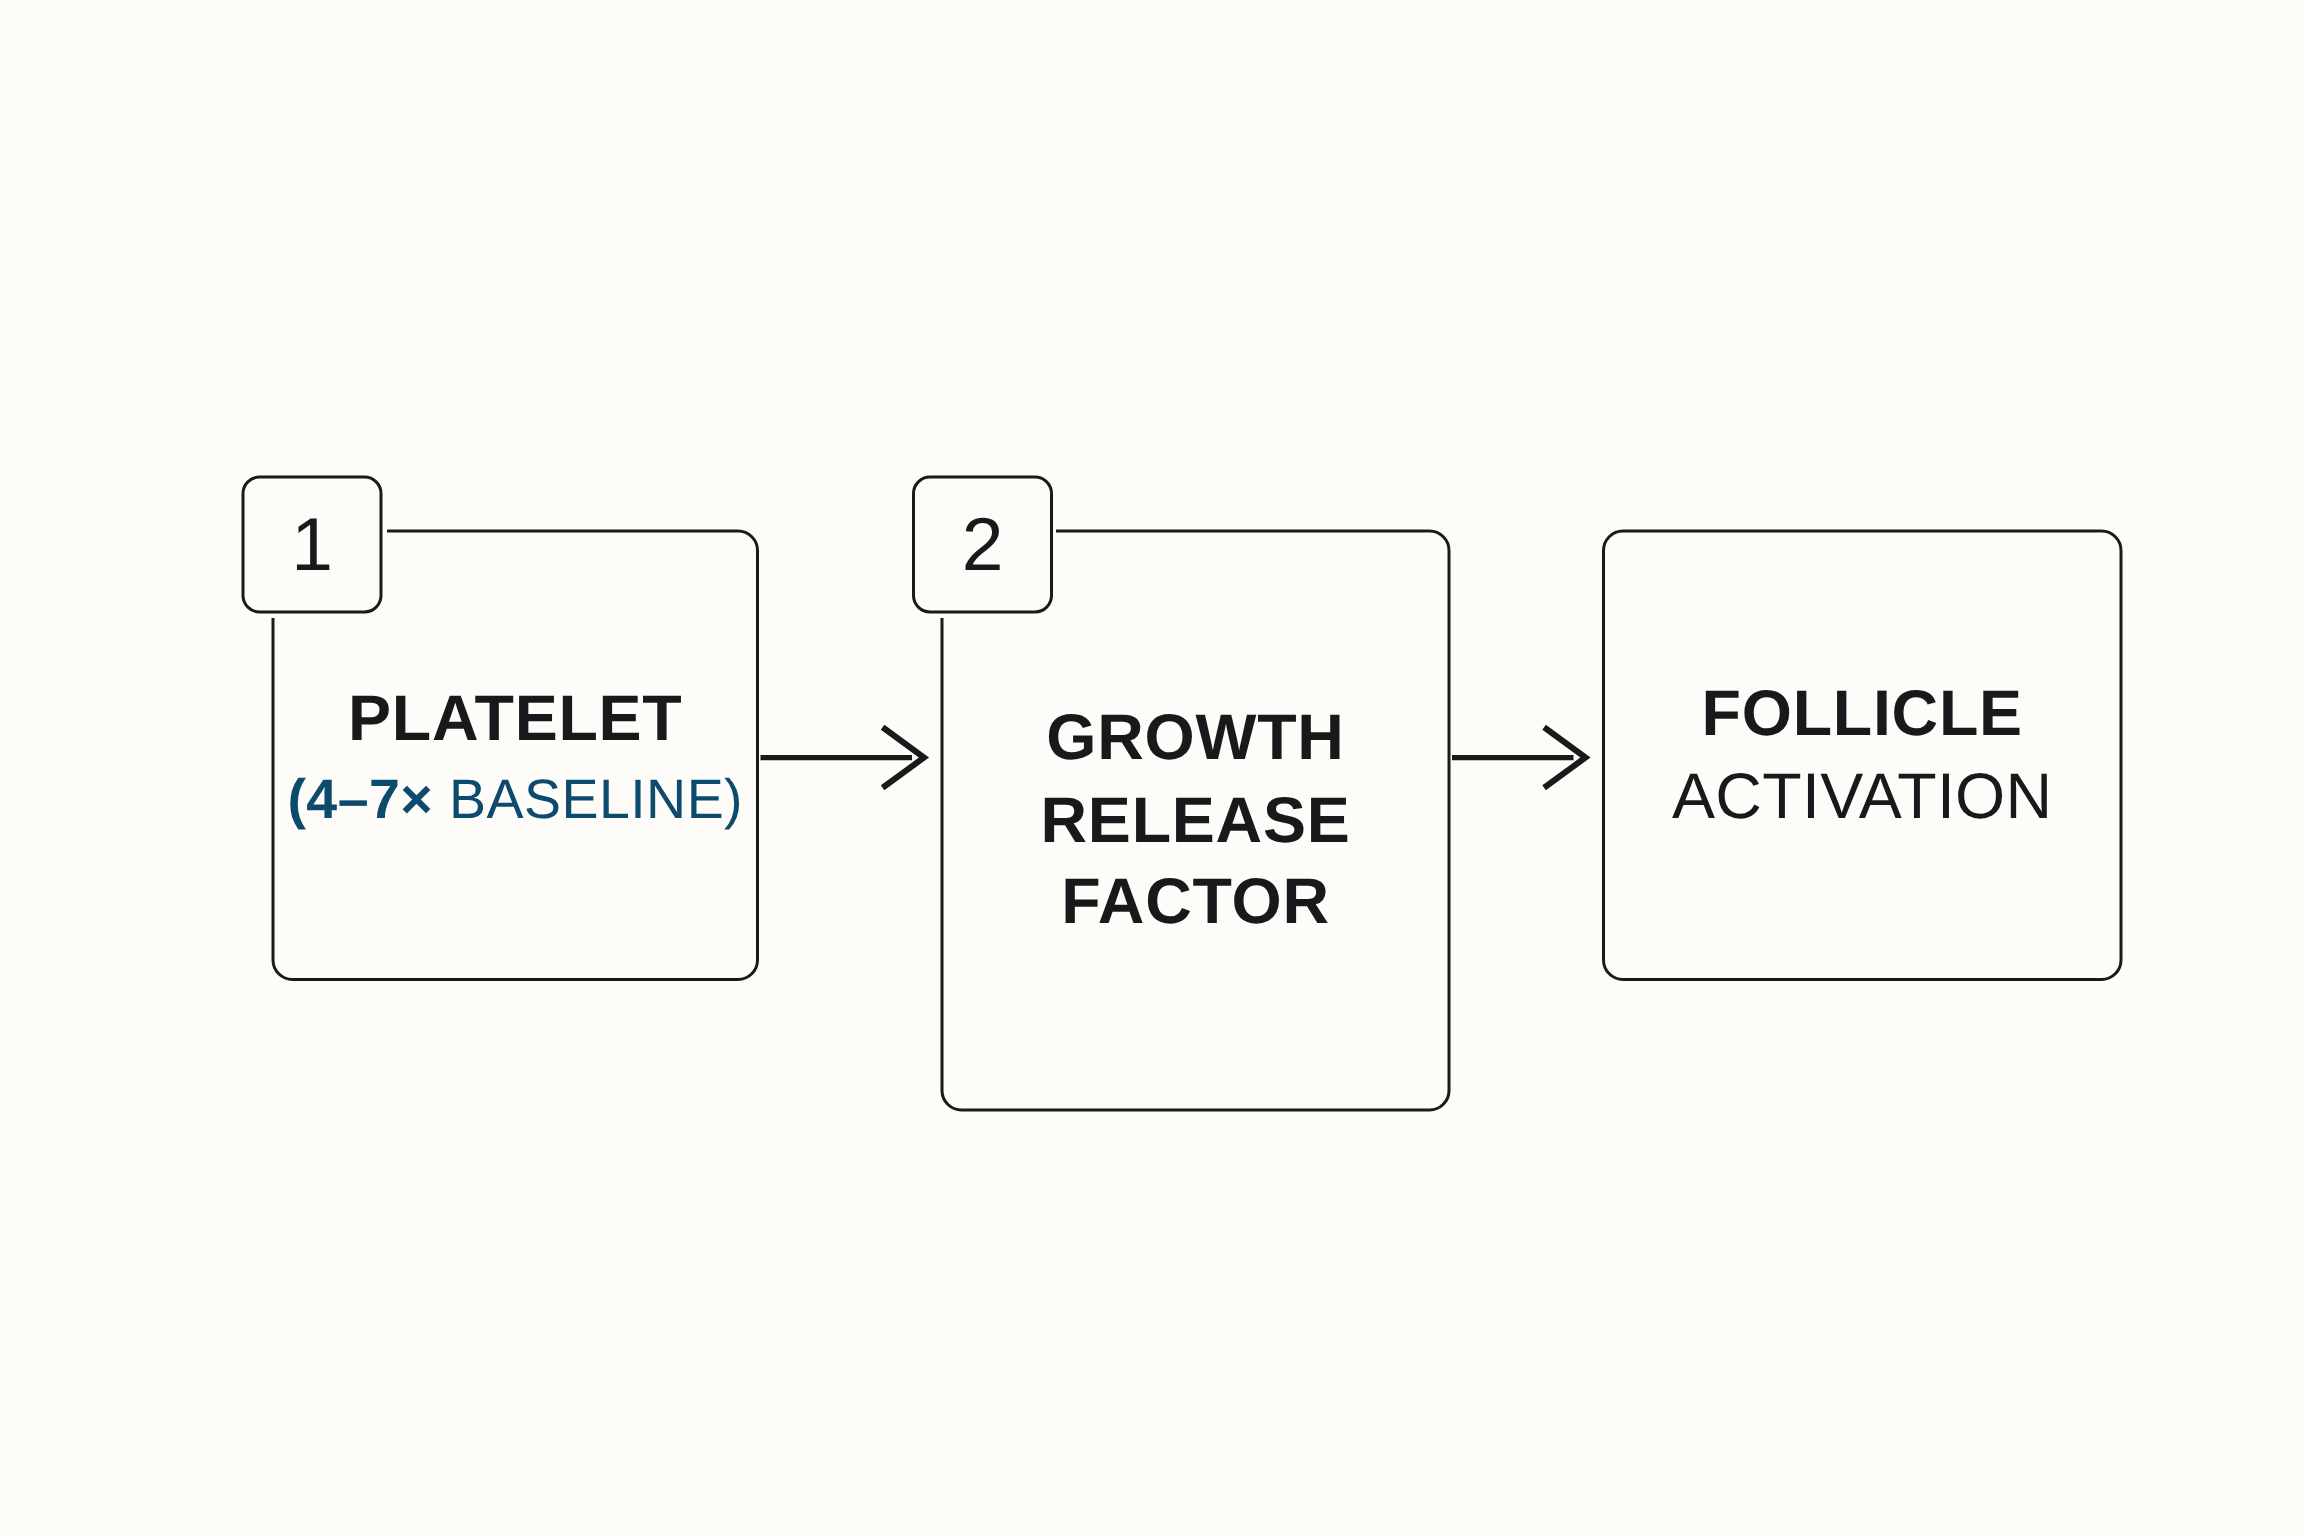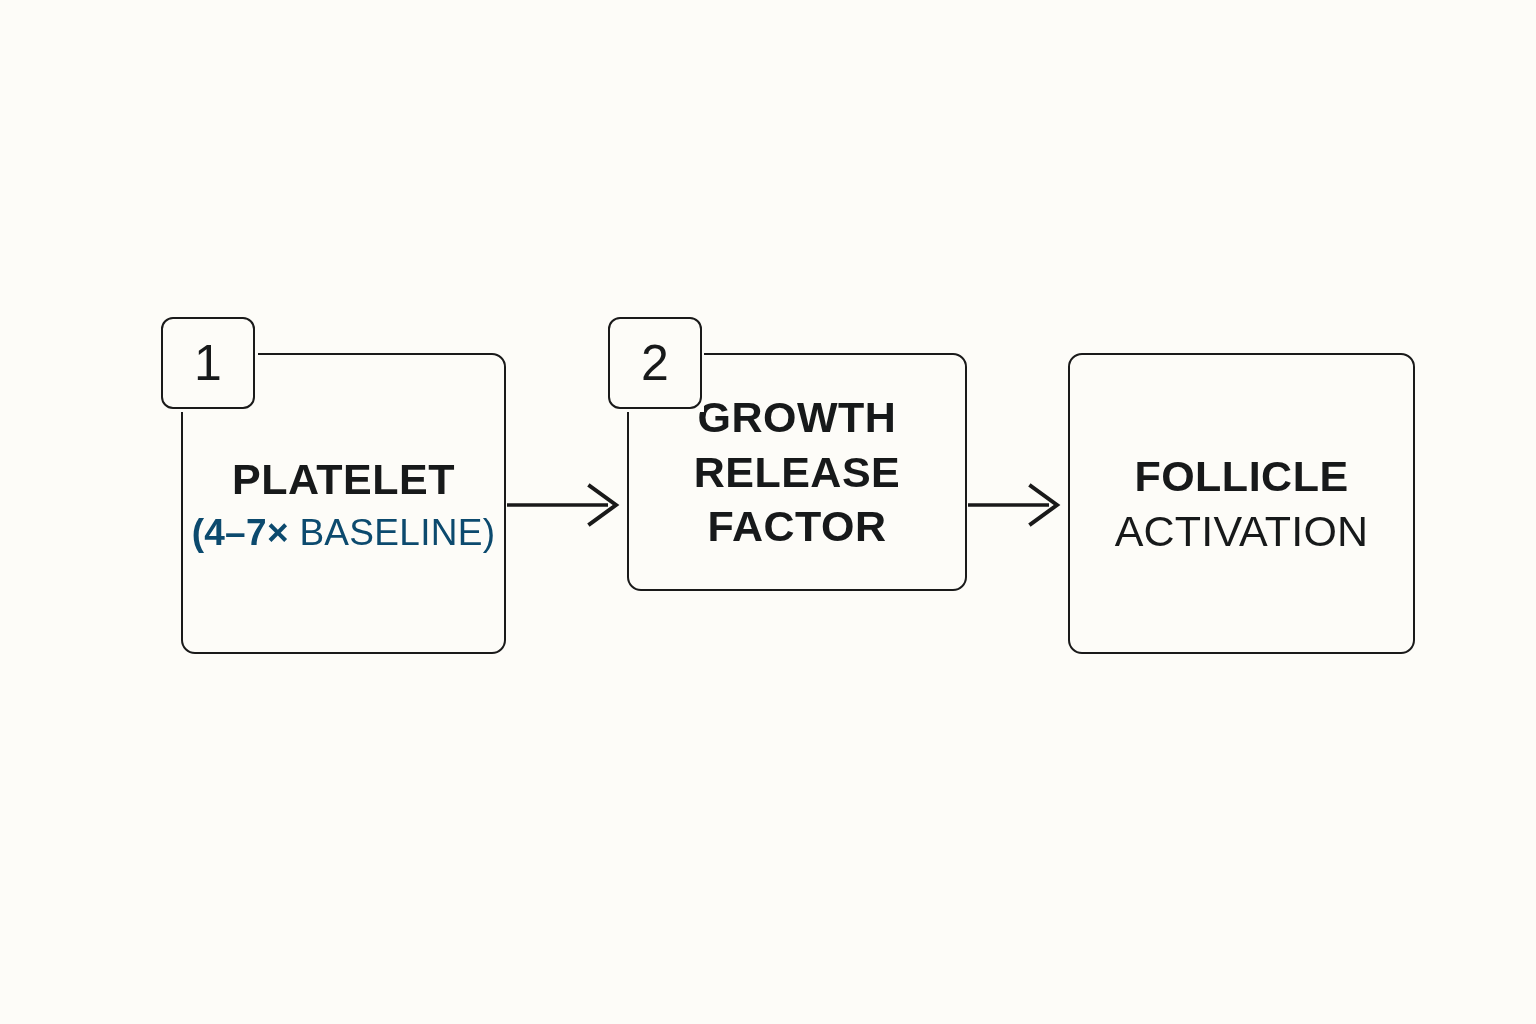--- a/index.html
+++ b/index.html
@@ -111,21 +111,21 @@
 
   <div class="badge" style="left:161px; top:317px;">
     <span class="badge-num">1</span>
   </div>
 
   <svg class="arrow" style="left:506px; top:481px;" width="122" height="48" viewBox="0 0 122 48">
     <line x1="1" y1="24" x2="102" y2="24" stroke="#1A1A1A" stroke-width="3.5"></line>
     <polyline points="84,5 110,24 84,43" fill="none" stroke="#1A1A1A" stroke-width="4" stroke-linecap="square" stroke-linejoin="miter"></polyline>
   </svg>
 
-  <div class="node" style="left:627px; top:353px; width:340px; height:238px;">
+  <div class="node" style="left:627px; top:353px; width:340px; height:388px;">
     <div class="node-label">GROWTH</div>
     <div class="node-label">RELEASE</div>
     <div class="node-label">FACTOR</div>
   </div>
 
   <div class="badge-mask" style="left:624px; top:350px; width:80px; height:62px;"></div>
 
   <div class="badge" style="left:608px; top:317px;">
     <span class="badge-num">2</span>
   </div>

